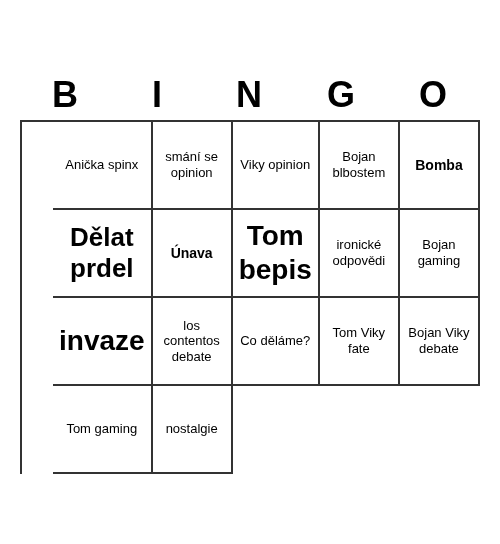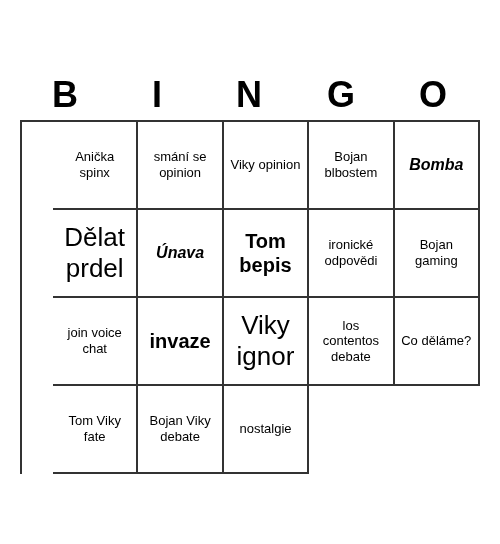--- a/index.html
+++ b/index.html
@@ -62,33 +62,32 @@
     .bingo-cell span {
       display: block;
       line-height: 1.2;
     }
 
     .size-normal {
       font-size: 13px;
     }
 
     .size-large {
-      font-size: 20px;
+      font-size: 28px;
       font-weight: bold;
     }
 
     .size-xlarge {
       font-size: 26px;
-      font-weight: normal;
+      font-weight: bold;
     }
 
     .size-medium {
-      font-size: 16px;
+      font-size: 14px;
       font-weight: bold;
-      font-style: italic;
     }
   </style>
 </head>
 <body>
 
 <div class="bingo-container">
   <div class="bingo-header">
     <div class="bingo-header-cell">B</div>
     <div class="bingo-header-cell">I</div>
     <div class="bingo-header-cell">N</div>
@@ -120,37 +119,34 @@
       <div class="bingo-cell">
         <span class="size-large">Tom bepis</span>
       </div>
       <div class="bingo-cell">
         <span class="size-normal">ironické odpovědi</span>
       </div>
       <div class="bingo-cell">
         <span class="size-normal">Bojan gaming</span>
       </div>
       <div class="bingo-cell">
-        <span class="size-normal">join voice chat</span>
-      </div>
-      <div class="bingo-cell">
         <span class="size-large">invaze</span>
-      </div>
-      <div class="bingo-cell">
-        <span class="size-xlarge">Viky ignor</span>
       </div>
       <div class="bingo-cell">
         <span class="size-normal">los contentos debate</span>
       </div>
       <div class="bingo-cell">
         <span class="size-normal">Co děláme?</span>
       </div>
       <div class="bingo-cell">
         <span class="size-normal">Tom Viky fate</span>
       </div>
       <div class="bingo-cell">
         <span class="size-normal">Bojan Viky debate</span>
       </div>
       <div class="bingo-cell">
+        <span class="size-normal">Tom gaming</span>
+      </div>
+      <div class="bingo-cell">
         <span class="size-normal">nostalgie</span>
       </div>
     </div>
 </div>
 
 </body></html>

